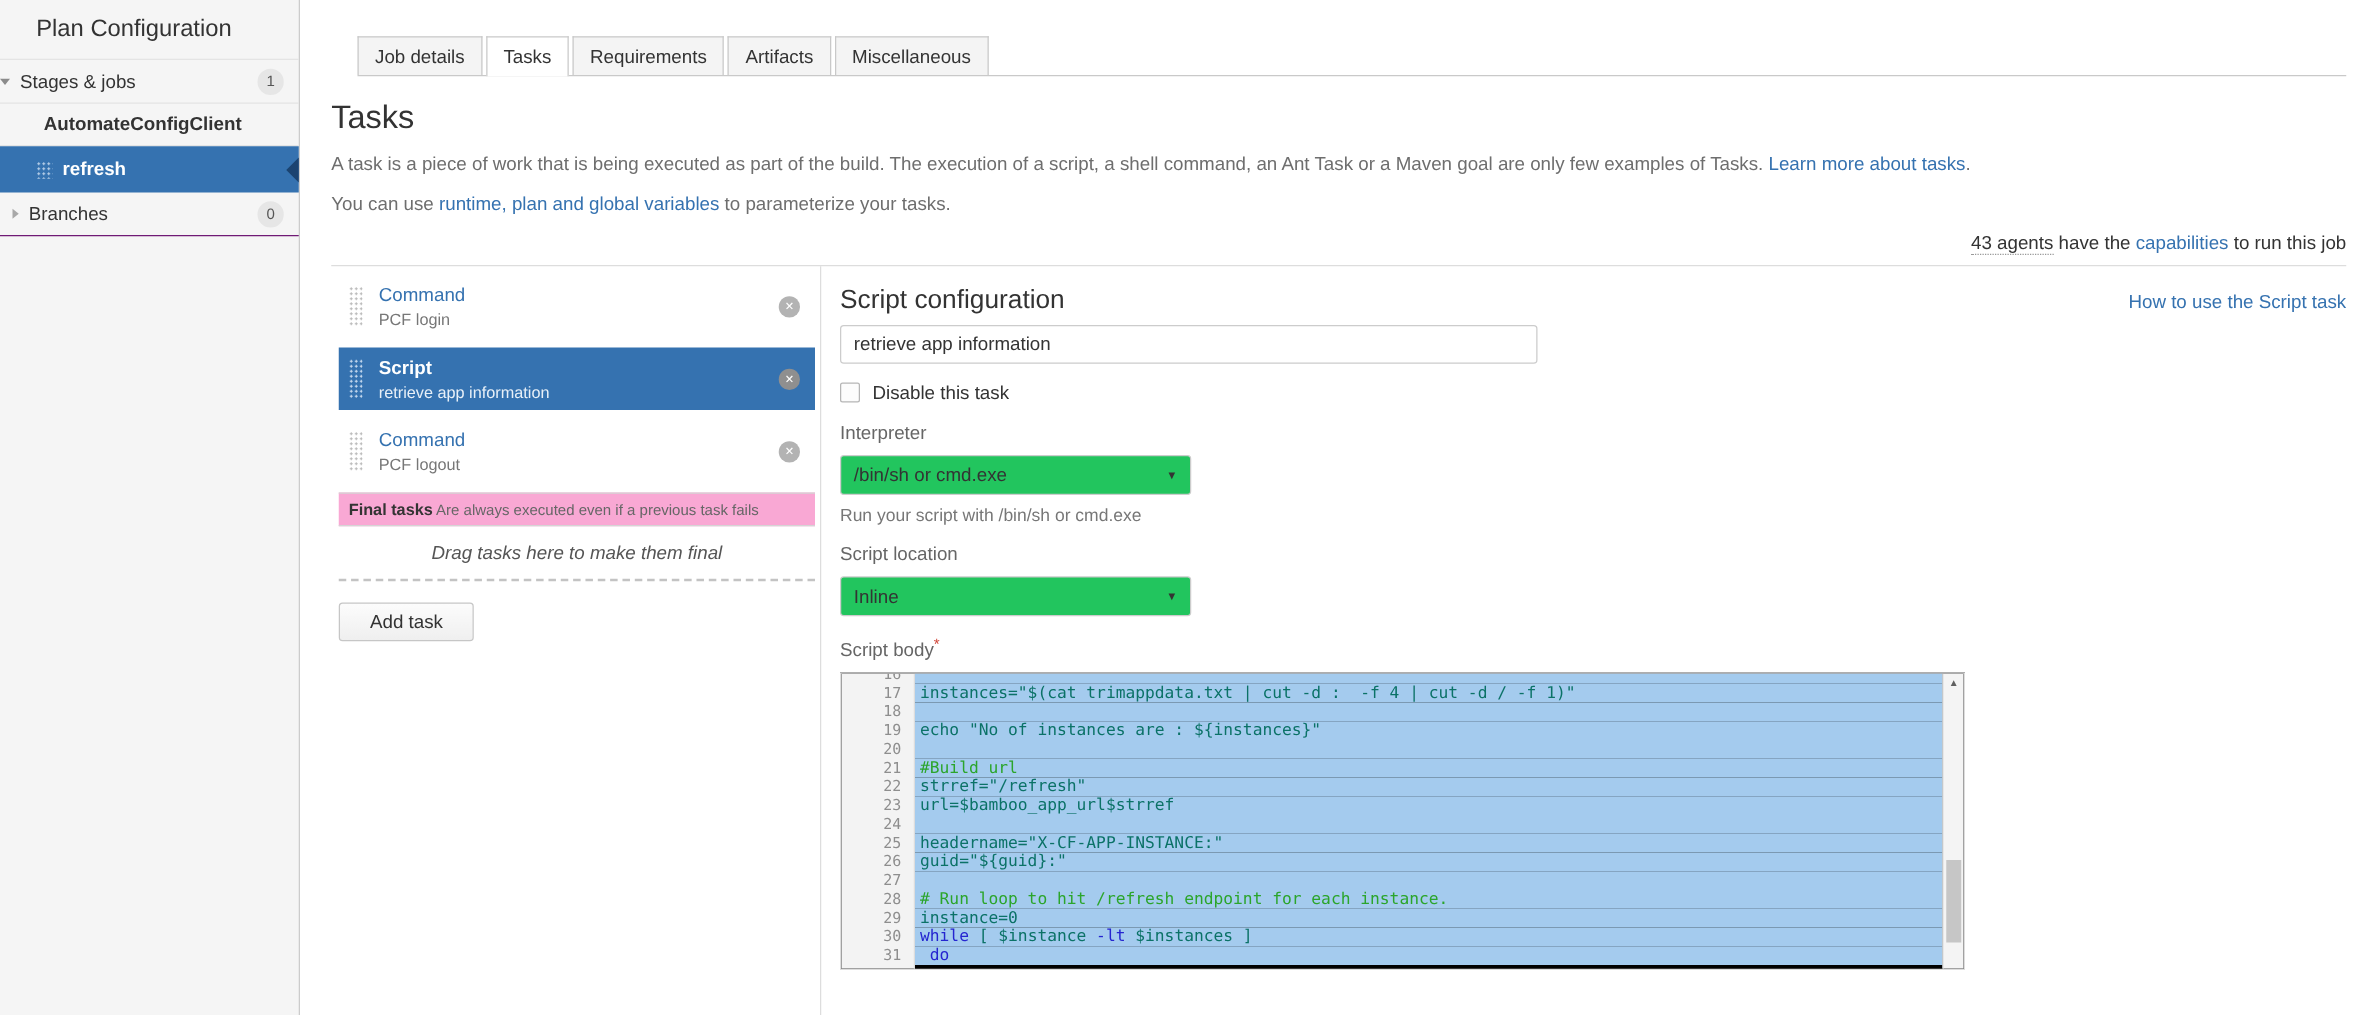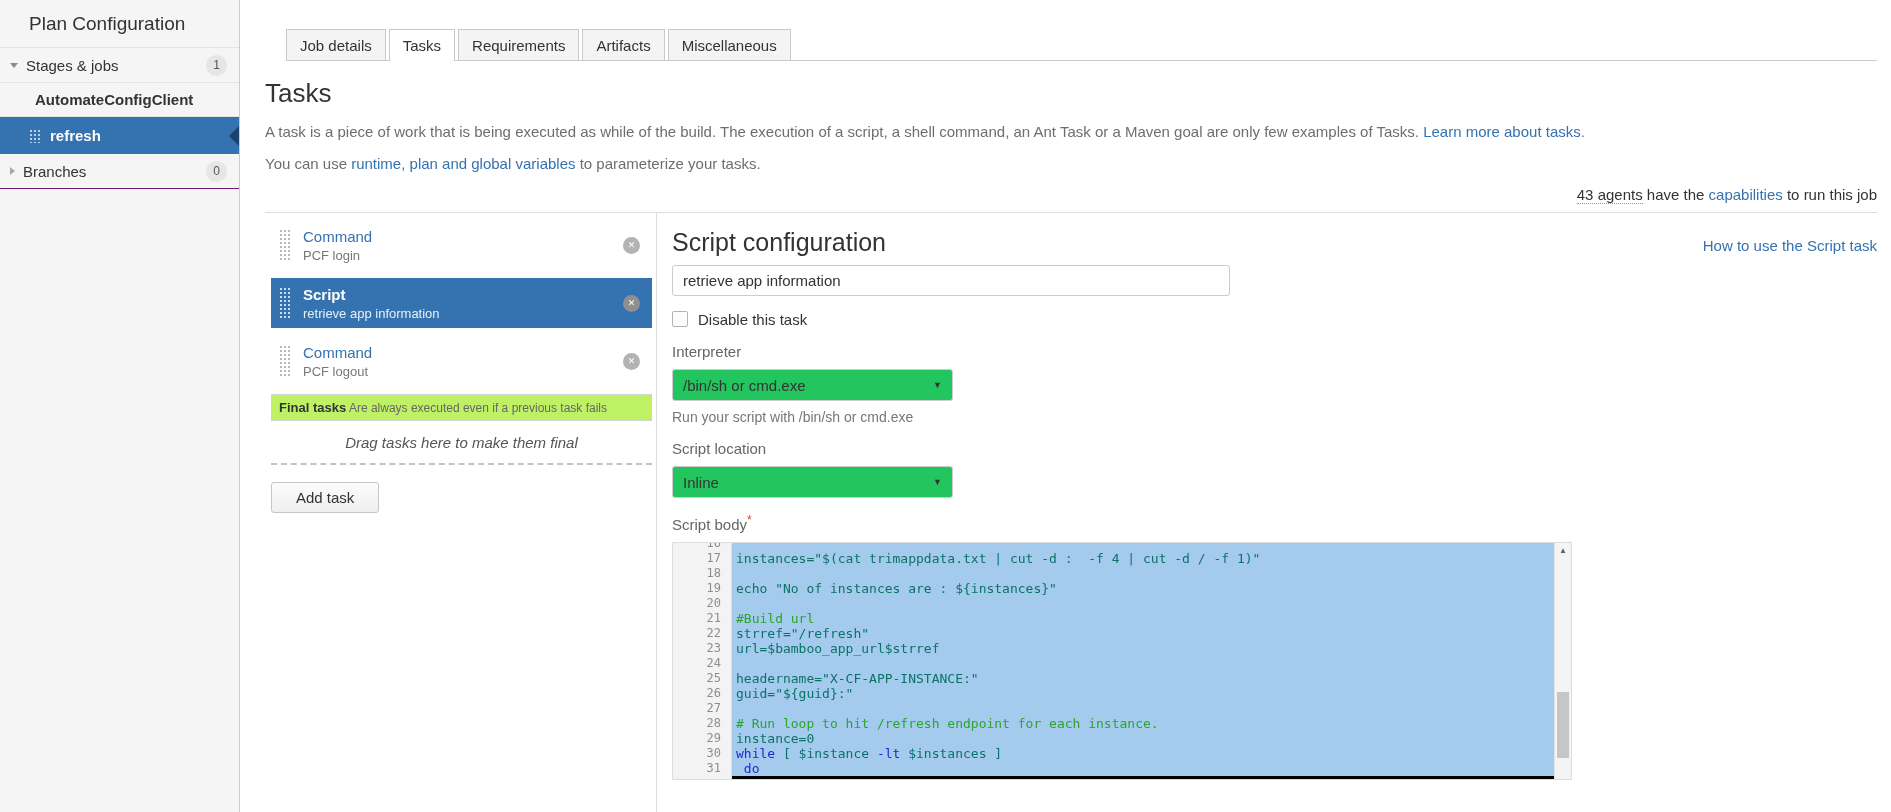--- a/index.html
+++ b/index.html
@@ -5,21 +5,21 @@
   html,body{margin:0;padding:0}
   body{width:1891px;height:812px;overflow:hidden;background:#fff;
        font-family:"Liberation Sans","DejaVu Sans",sans-serif;color:#333}
   a{color:#3572b0;text-decoration:none;cursor:pointer}
   .app{display:flex;width:100%;height:100%}
 
   
   .sidebar{width:240px;flex:none;background:#f5f5f5;border-right:1px solid #ccc;box-sizing:border-box}
   .sb-title{padding:13px 12px 12px 29px;font-size:19px;border-bottom:1px solid #e4e4e4}
   .sb-row{display:flex;align-items:center;height:34px;font-size:15px;position:relative;cursor:pointer}
-  .sb-row.stages{padding-left:10px;border-bottom:1px solid #e4e4e4}
+  .sb-row.stages{border-bottom:1px solid #e4e4e4}
   .sb-row.plan{padding-left:35px;font-weight:bold;border-bottom:1px solid #e4e4e4;height:33px}
   .sb-row.selected{background:#3572b0;color:#fff;font-weight:bold;height:37px;padding-left:29px}
   .sb-row.branches{padding-left:10px;border-bottom:1px solid #701a75}
   .sb-row .lab{margin-left:8px}
   .badge{margin-left:auto;margin-right:12px;width:21px;height:21px;border-radius:50%;
          background:#e6e6e6;color:#555;font-size:12px;line-height:21px;text-align:center;font-weight:normal}
   .tri{width:0;height:0;flex:none}
   .tri.down{border-left:4px solid transparent;border-right:4px solid transparent;border-top:5px solid #8b8b8b}
   .tri.right{border-top:4px solid transparent;border-bottom:4px solid transparent;border-left:5px solid #a8a8a8}
   .dots{width:11px;height:32px;flex:none;
@@ -49,32 +49,32 @@
   .titem.sel{background:#3572b0}
   .titem.sel .dots{background-image:radial-gradient(circle,#c9dcf0 1px,transparent 1.1px)}
   .tmeta{flex:1;padding-left:13px;min-width:0}
   .ttitle{font-size:15px;display:block;line-height:18px}
   .sel .ttitle{color:#fff;font-weight:bold}
   .tsub{font-size:13px;color:#777;margin-top:2px;line-height:15px}
   .sel .tsub{color:#e8f0f8}
   .tdel{width:17px;height:17px;border-radius:50%;background:#b3b3b3;color:#fff;font-size:9px;
         line-height:17px;text-align:center;margin-right:12px;cursor:pointer;flex:none}
   .sel .tdel{background:#8f8f8f}
-  .final-bar{width:381px;box-sizing:border-box;background:#bef264;border-top:1px solid #d4d4d4;
+  .final-bar{width:381px;box-sizing:border-box;background:#f9a8d4;border-top:1px solid #d4d4d4;
         border-bottom:1px solid #d4d4d4;padding:5px 8px;font-size:12px;color:#666;margin-top:6px}
   .final-bar b{color:#333;font-size:13px}
   .drag-hint{width:381px;text-align:center;font-style:italic;color:#555;font-size:15px;margin-top:13px}
   .dashed{width:381px;border-bottom:2px dashed #c3c3c3;margin-top:12px}
   .add-task{margin-top:17px;background:linear-gradient(#fcfcfc,#efefef);border:1px solid #c6c6c6;
         border-radius:3px;padding:6px 24px;font-size:15px;color:#333;font-family:inherit;cursor:pointer}
 
   
   .cfg-col{flex:1;padding:13px 0 0 15px;min-width:0}
   .cfg-head{display:flex;justify-content:space-between;align-items:baseline}
-  h2{font-size:25px;font-weight:400;margin:2px 0 0;color:#333}
+  h2{font-size:21px;font-weight:400;margin:2px 0 0;color:#333}
   .lnk{font-size:15px}
   .lbl{display:block;font-size:15px;color:#666;margin:15px 0 0}
   .txt{display:block;margin-top:8px;width:558px;height:31px;box-sizing:border-box;border:1px solid #ccc;
        border-radius:3px;padding:0 10px;font-size:15px;color:#333;font-family:inherit}
   .chk-row{display:flex;align-items:flex-start;margin-top:15px}
   .chk{width:14px;height:14px;border:1px solid #b5b5b5;border-radius:2px;background:#fcfcfc;cursor:pointer;flex:none}
   .chk-label{margin-left:10px;font-size:15px;color:#333}
   .select{margin-top:9px;width:281px;height:32px;box-sizing:border-box;border:1px solid #ccc;border-radius:3px;
        display:flex;align-items:center;justify-content:space-between;padding:0 10px;font-size:15px;
        color:#333;background:#22c55e;cursor:pointer}
@@ -129,21 +129,21 @@
     <div class="tab-bar" id="tab-bar">
         <div class="tab">Job details</div>
         <div class="tab active">Tasks</div>
         <div class="tab">Requirements</div>
         <div class="tab">Artifacts</div>
         <div class="tab">Miscellaneous</div>
       </div>
 
     <div class="content">
       <h1>Tasks</h1>
-      <p class="intro" id="intro"><span>A task is a piece of work that is being executed as while of the build. The execution of a script, a shell command, an Ant Task or a Maven goal are only few examples of Tasks. </span><a>Learn more about tasks</a><span>.</span></p>
+      <p class="intro" id="intro"><span>A task is a piece of work that is being executed as part of the build. The execution of a script, a shell command, an Ant Task or a Maven goal are only few examples of Tasks. </span><a>Learn more about tasks</a><span>.</span></p>
       <p class="intro" id="vars"><span>You can use </span><a>runtime, plan and global variables</a><span> to parameterize your tasks.</span></p>
       <div class="agents" id="agents"><span class="dotted">43 agents</span><span> have the </span><a>capabilities</a><span> to run this job</span></div>
 
       <div class="cols">
 
         <div class="task-col">
           <div id="task-items">
               <div class="titem">
                 <span class="dots"></span>
                 <div class="tmeta">

